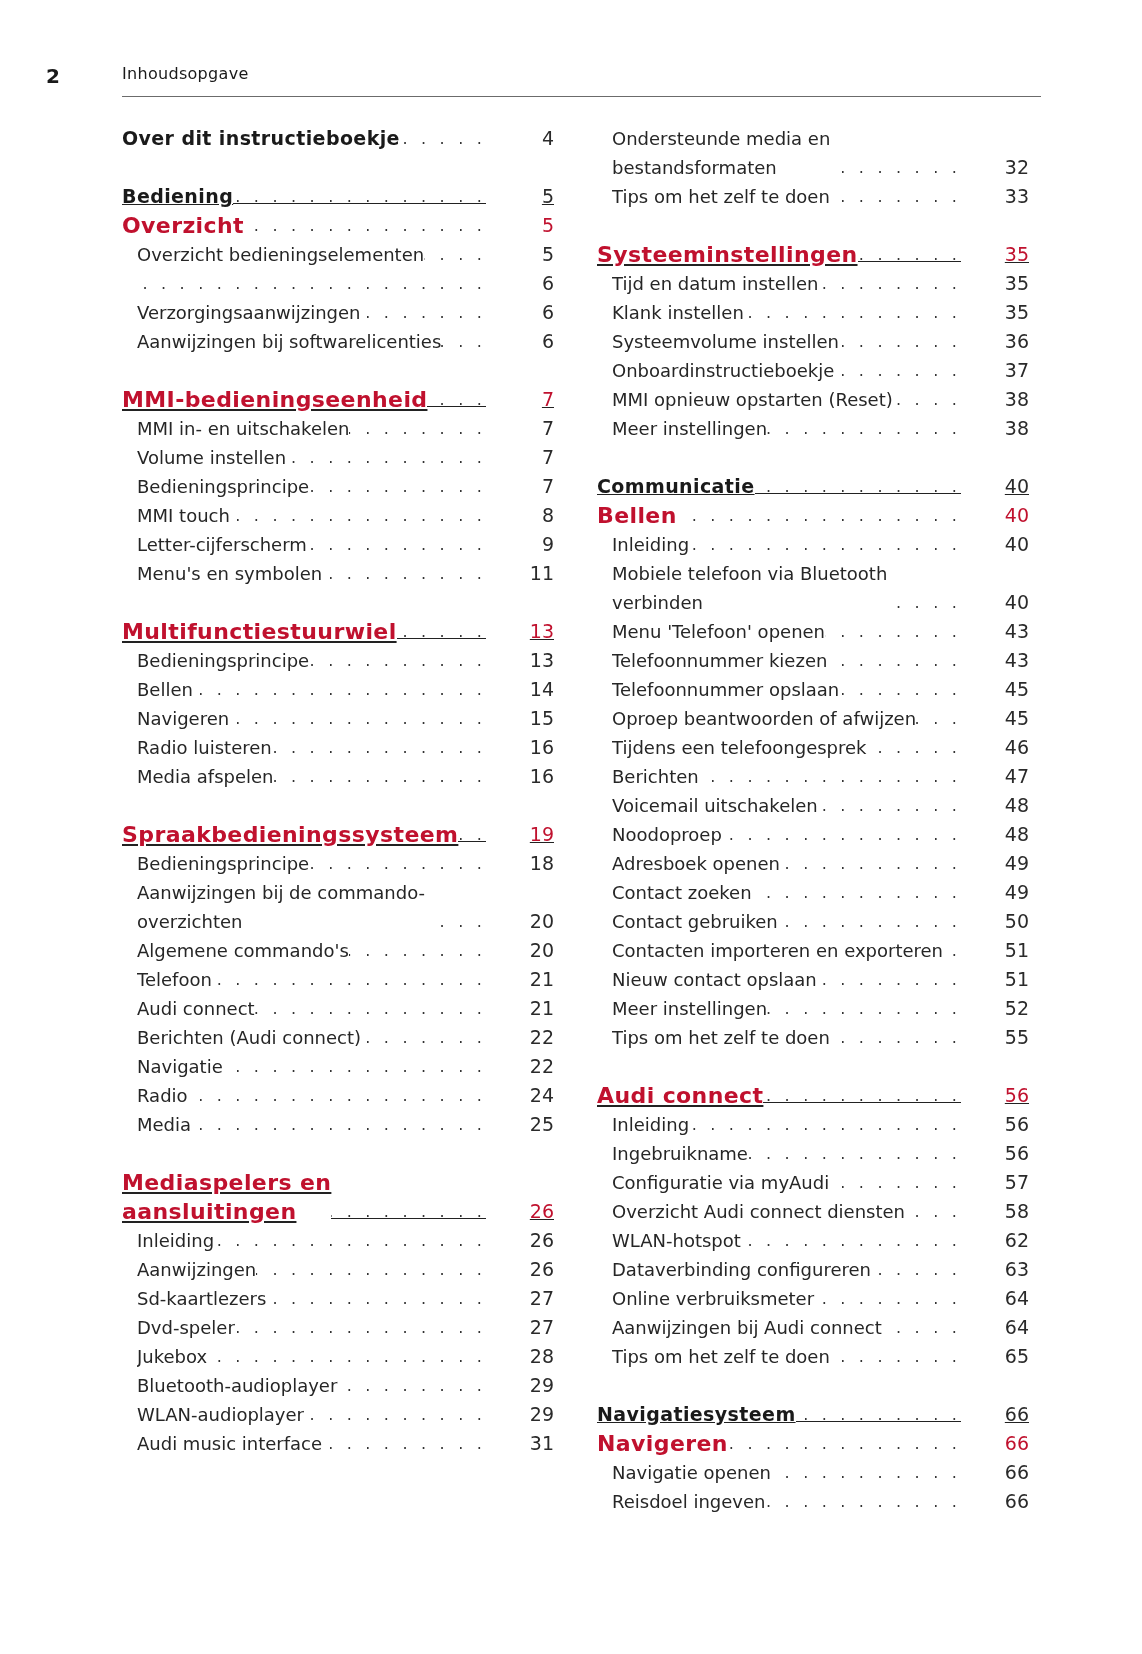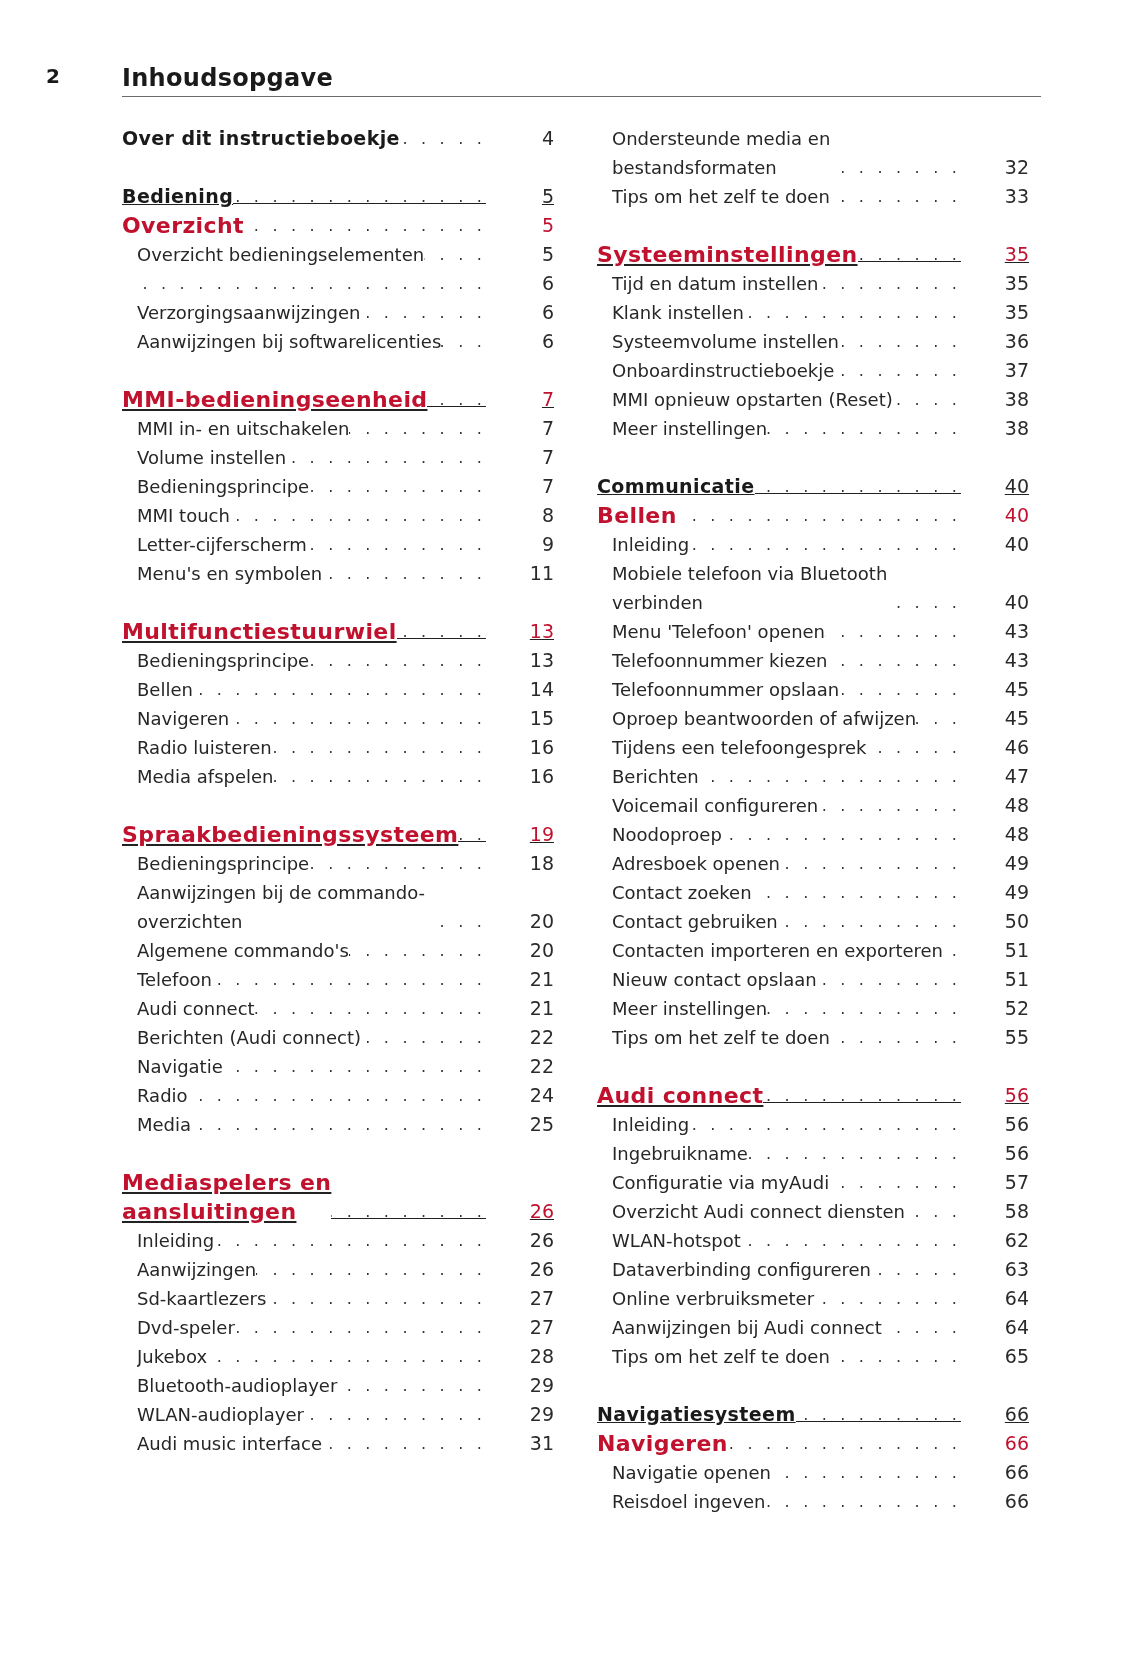--- a/index.html
+++ b/index.html
@@ -6,21 +6,21 @@
   body {
     width: 1142px; height: 1654px; position: relative; overflow: hidden;
     font-family: "DejaVu Sans", sans-serif; color: #222222;
   }
   .page-num {
     position: absolute; left: 46px; top: 64px;
     font-size: 20px; font-weight: bold; color: #1a1a1a;
   }
   .page-title {
     position: absolute; left: 122px; top: 64px;
-    font-size: 24px; font-weight: bold; color: #1a1a1a; letter-spacing: 0.3px;
+    font-size: 16px; font-weight: normal; color: #1a1a1a; letter-spacing: 0.3px;
   }
   .rule {
     position: absolute; left: 122px; top: 96px; width: 919px; height: 1px;
     background: #6b6b6b;
   }
   .col { position: absolute; top: 124px; }
   .col-left { left: 122px; width: 432px; }
   .col-right { left: 597px; width: 432px; }
   .entry {
     position: relative; display: flex; align-items: flex-end;
@@ -459,21 +459,21 @@
   </div>
     <div class="entry sub">
     <div class="label-wrap">
       <span class="label">Berichten</span>
       <span class="dots">. . . . . . . . . . . . . . . . . . . . . . . . . . . . . . . . . . . . . . . .</span>
     </div>
     <span class="num">47</span>
   </div>
     <div class="entry sub">
     <div class="label-wrap">
-      <span class="label">Voicemail configureren</span>
+      <span class="label">Voicemail uitschakelen</span>
       <span class="dots">. . . . . . . . . . . . . . . . . . . . . . . . . . . . . . . . . . . . . . . .</span>
     </div>
     <span class="num">48</span>
   </div>
     <div class="entry sub">
     <div class="label-wrap">
       <span class="label">Noodoproep</span>
       <span class="dots">. . . . . . . . . . . . . . . . . . . . . . . . . . . . . . . . . . . . . . . .</span>
     </div>
     <span class="num">48</span>

